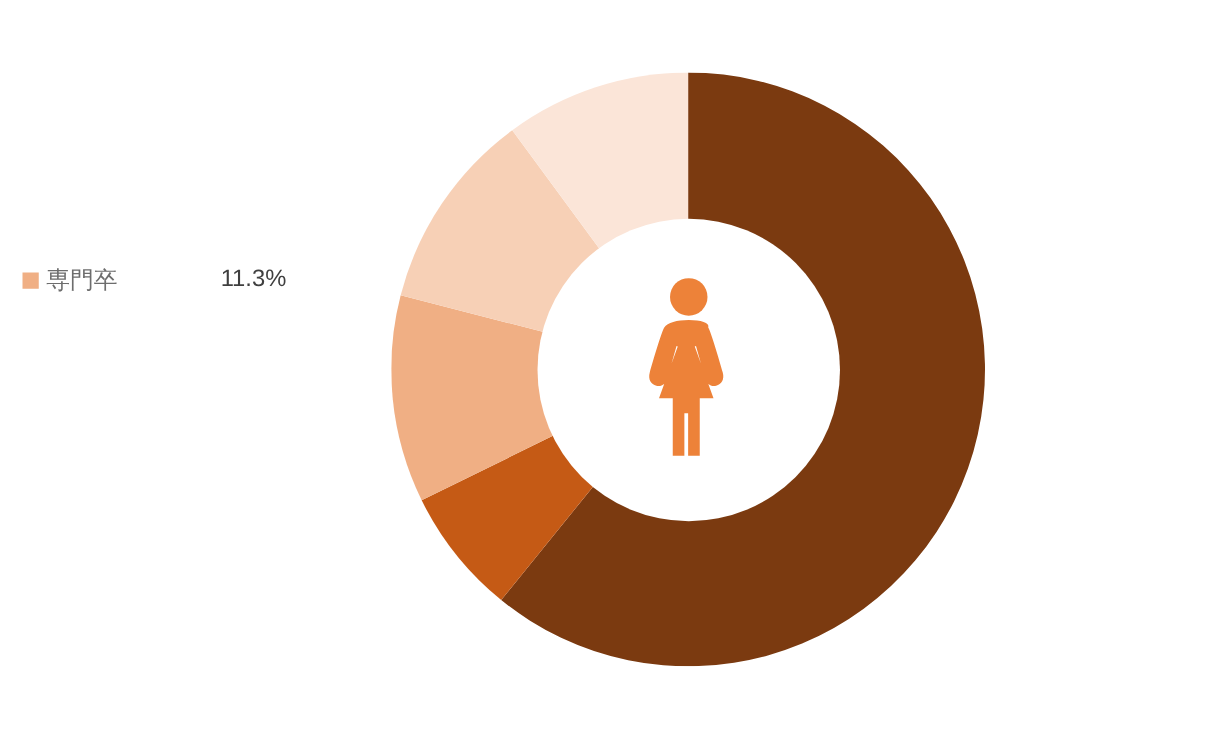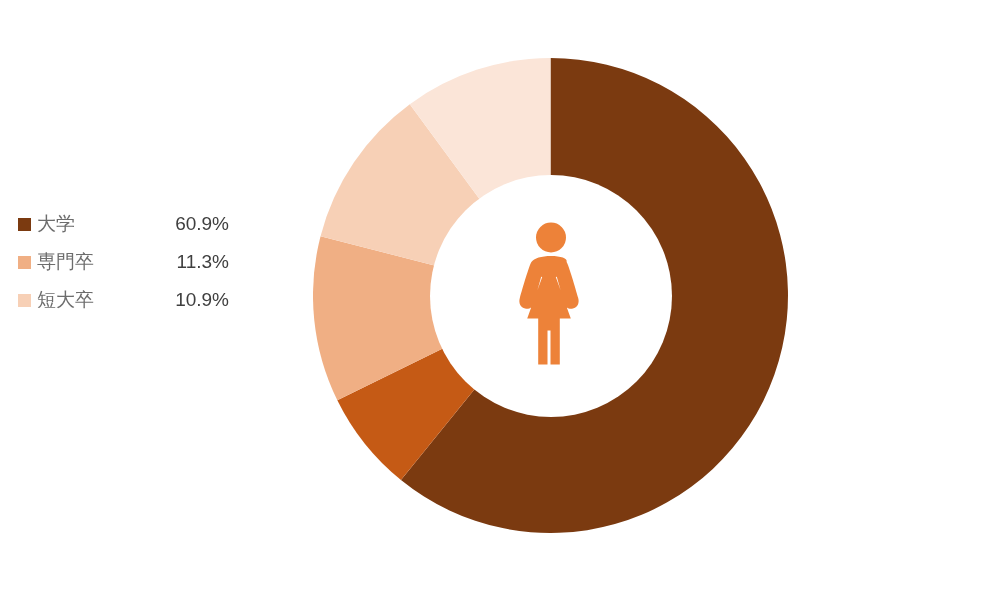--- a/index.html
+++ b/index.html
@@ -88,41 +88,29 @@
 
   #person-icon { display: block; width: 78px; height: 150px; }
 </style>
 </head>
 <body>
 
 <div id="page">
 
   <div id="legend">
 
-    <div class="legend-row">
-      <span class="legend-swatch" style="background: rgb(123, 58, 16);"></span>
-      <span class="legend-label">大学</span>
-      <span class="legend-spacer"></span>
-      <span class="legend-value">60.9%</span>
-    </div>
 
 
     <div class="legend-row">
       <span class="legend-swatch" style="background: rgb(240, 175, 132);"></span>
       <span class="legend-label">専門卒</span>
       <span class="legend-spacer"></span>
       <span class="legend-value">11.3%</span>
     </div>
 
-    <div class="legend-row">
-      <span class="legend-swatch" style="background: rgb(247, 208, 182);"></span>
-      <span class="legend-label">短大卒</span>
-      <span class="legend-spacer"></span>
-      <span class="legend-value">10.9%</span>
-    </div>
 
 
   </div>
 
   <div id="donut-wrap">
     <svg id="donut-svg" viewBox="0 0 475 475">
       <g id="slice-group">
           <path d="M 237.5 237.5 L 237.50 0.00 A 237.5 237.5 0 1 1 87.97 422.02 Z" fill="#7B3A10"></path>
           <path d="M 237.5 237.5 L 87.97 422.02 A 237.5 237.5 0 0 1 24.33 342.22 Z" fill="#C55A15"></path>
           <path d="M 237.5 237.5 L 24.33 342.22 A 237.5 237.5 0 0 1 7.54 178.13 Z" fill="#F0AF84"></path>

